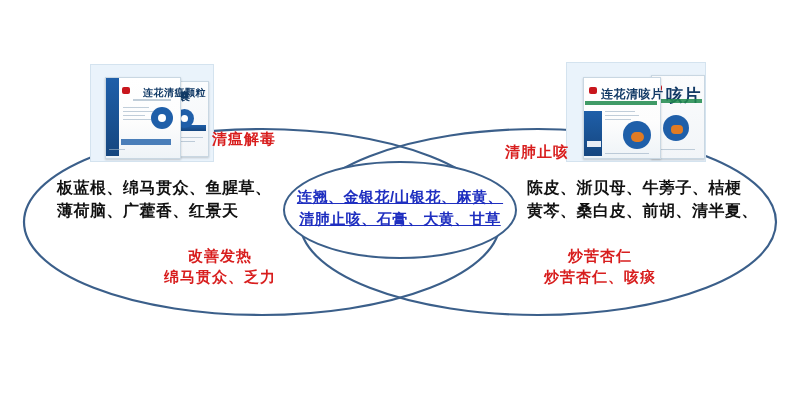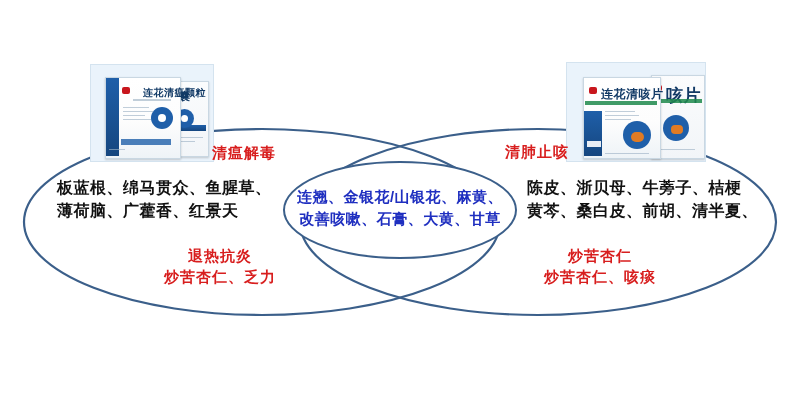--- a/index.html
+++ b/index.html
@@ -106,20 +106,21 @@
   }
   .bluelist{
     position:absolute;
     color:#1f2fc0;
     font-weight:bold;
     font-size:15px;
     line-height:22px;
     white-space:nowrap;
     text-align:center;
     letter-spacing:.5px;
+    text-decoration:underline;
   }
   .redfoot{
     position:absolute;
     color:#d81e1e;
     font-weight:bold;
     font-size:15px;
     line-height:21px;
     text-align:center;
     white-space:nowrap;
     letter-spacing:1px;
@@ -183,35 +184,35 @@
       <div class="micro" style="left:38px;top:48px;width:30px;"></div>
       <div class="micro" style="left:38px;top:52px;width:34px;"></div>
       <div class="micro" style="left:38px;top:56px;width:26px;"></div>
       <div class="swirl" style="left:56px;top:58px;width:28px;height:28px;"></div>
       <div class="pill" style="left:64px;top:69px;width:13px;height:10px;border-radius:5px;"></div>
       <div class="microblk" style="left:20px;top:78px;width:14px;height:6px;background:#ffffff;opacity:.9;"></div>
       <div class="micro" style="left:38px;top:90px;width:44px;"></div>
     </div>
   </div>
 
-  <div class="redhead" style="left:212px;top:144px;text-align:right;">清瘟解毒</div>
+  <div class="redhead" style="left:212px;top:130px;text-align:right;">清瘟解毒</div>
 
   <div class="blacklist" style="left:57px;top:176px;">
     <div>板蓝根、绵马贯众、鱼腥草、</div>
     <div>薄荷脑、广藿香、红景天</div>
   </div>
 
   <div class="redfoot" style="left:130px;top:245px;width:180px;">
-    <div>退热抗炎</div>
-    <div>炒苦杏仁、乏力</div>
+    <div>改善发热</div>
+    <div>绵马贯众、乏力</div>
   </div>
 
   <div class="bluelist" style="left:287px;top:186px;width:226px;">
     <div>连翘、金银花/山银花、麻黄、</div>
-    <div>改善咳嗽、石膏、大黄、甘草</div>
+    <div>清肺止咳、石膏、大黄、甘草</div>
   </div>
 
   <div class="redhead" style="left:505px;top:143px;">清肺止咳</div>
 
   <div class="blacklist" style="left:527px;top:176px;">
     <div>陈皮、浙贝母、牛蒡子、桔梗</div>
     <div>黄芩、桑白皮、前胡、清半夏、</div>
   </div>
 
   <div class="redfoot" style="left:505px;top:245px;width:190px;">

